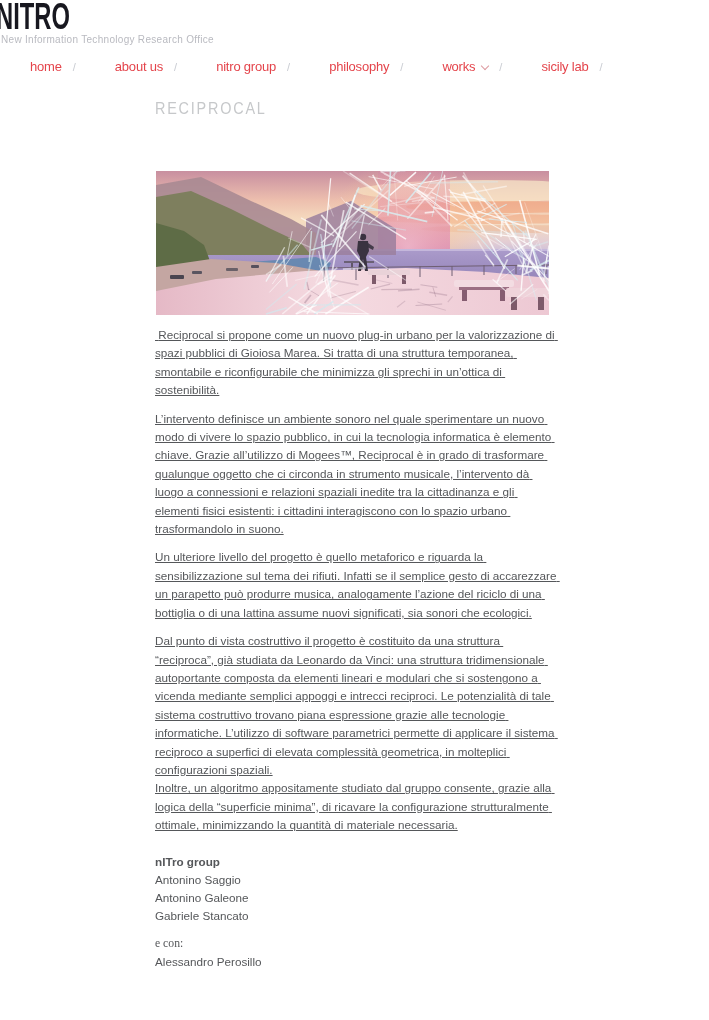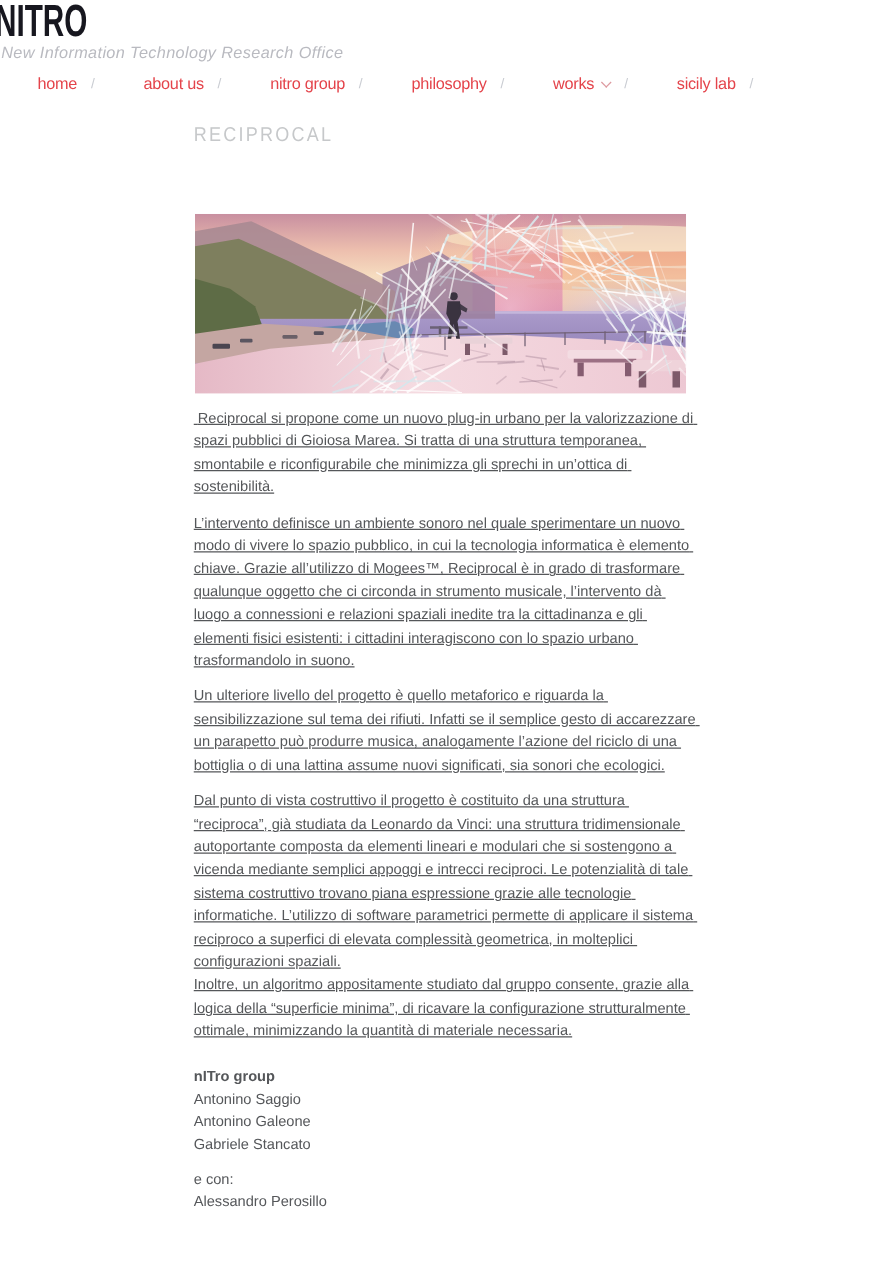--- a/index.html
+++ b/index.html
@@ -3,21 +3,21 @@
 <meta charset="utf-8">
 <style>
   html,body{margin:0;padding:0;background:#ffffff;}
   body{font-family:"Liberation Sans", sans-serif;}
   .viewport{position:relative;width:627px;height:1020px;overflow:hidden;background:#fff;}
 
   
   .logo{position:absolute;top:-1px;left:-4px;font-size:36px;font-weight:700;
         color:var(--logo-dark,#17171f);letter-spacing:0px;line-height:36px;
         transform:scaleX(0.66);transform-origin:0 0;cursor:pointer;}
-  .tagline{position:absolute;top:34px;left:1px;font-size:13px;color:#b9bac0;letter-spacing:0.3px;font-style:italic;}
+  .tagline{position:absolute;top:34px;left:1px;font-size:10px;color:#b9bac0;letter-spacing:0.3px;}
 
   
   .nav{position:absolute;top:59px;left:2px;width:706px;display:flex;align-items:center;
        font-size:13px;white-space:nowrap;}
   .nav-item{color:var(--nav-red,#e4444b);cursor:pointer;letter-spacing:-0.2px;padding-left:28px;}
   .nav-sep{color:#c9ccd2;margin:0 11px;font-size:11px;}
   .caret{display:inline-block;width:5px;height:5px;border-right:1.4px solid #dd9aa0;
          border-bottom:1.4px solid #dd9aa0;transform:rotate(45deg);margin-left:7px;
          vertical-align:2px;}
 
@@ -26,21 +26,21 @@
               color:var(--title-gray,#c6c8ca);letter-spacing:2px;
               transform:scaleX(0.9);transform-origin:0 0;}
   .hero{position:absolute;left:156px;top:171px;width:393px;height:144px;overflow:hidden;}
   .hero svg{display:block;}
 
   .body-copy{position:absolute;left:155px;top:326px;width:402px;
              color:var(--body-text,#55575a);font-size:11.7px;line-height:18.4px;}
   .body-copy p{margin:0 0 10px 0;white-space:pre-wrap;text-decoration:underline;}
   .credits-heading{font-weight:700;margin:18px 0 0 0;line-height:18.5px;}
   .credit-line{line-height:18px;}
-  .collab-heading{margin-top:10px;line-height:18px;}
+  .collab-heading{margin-top:10px;line-height:18px;font-family:Liberation Serif, serif;}
 </style>
 </head>
 <body>
 
 <div class="viewport">
 
   <div class="logo">NITRO</div>
   <div class="tagline">New Information Technology Research Office</div>
 
   <nav class="nav">

